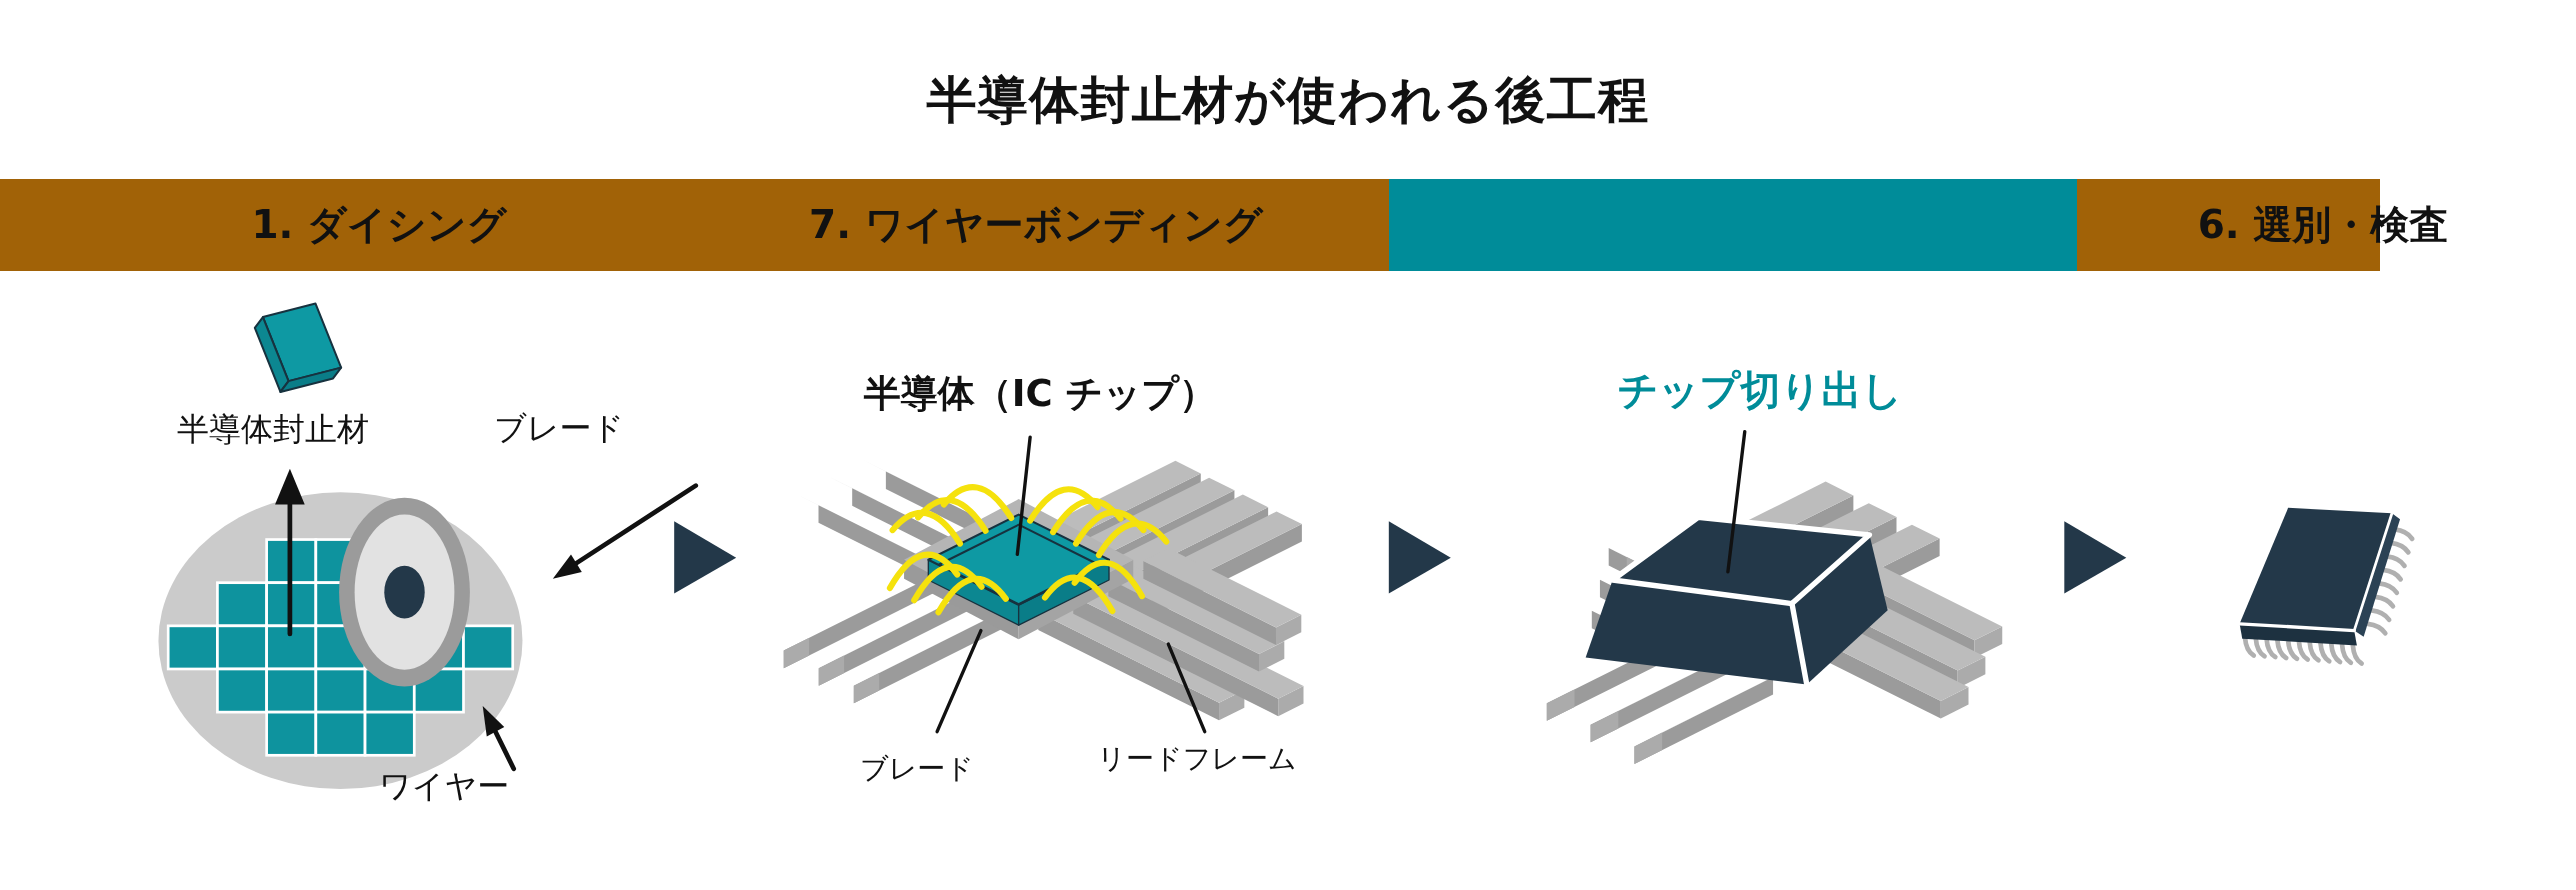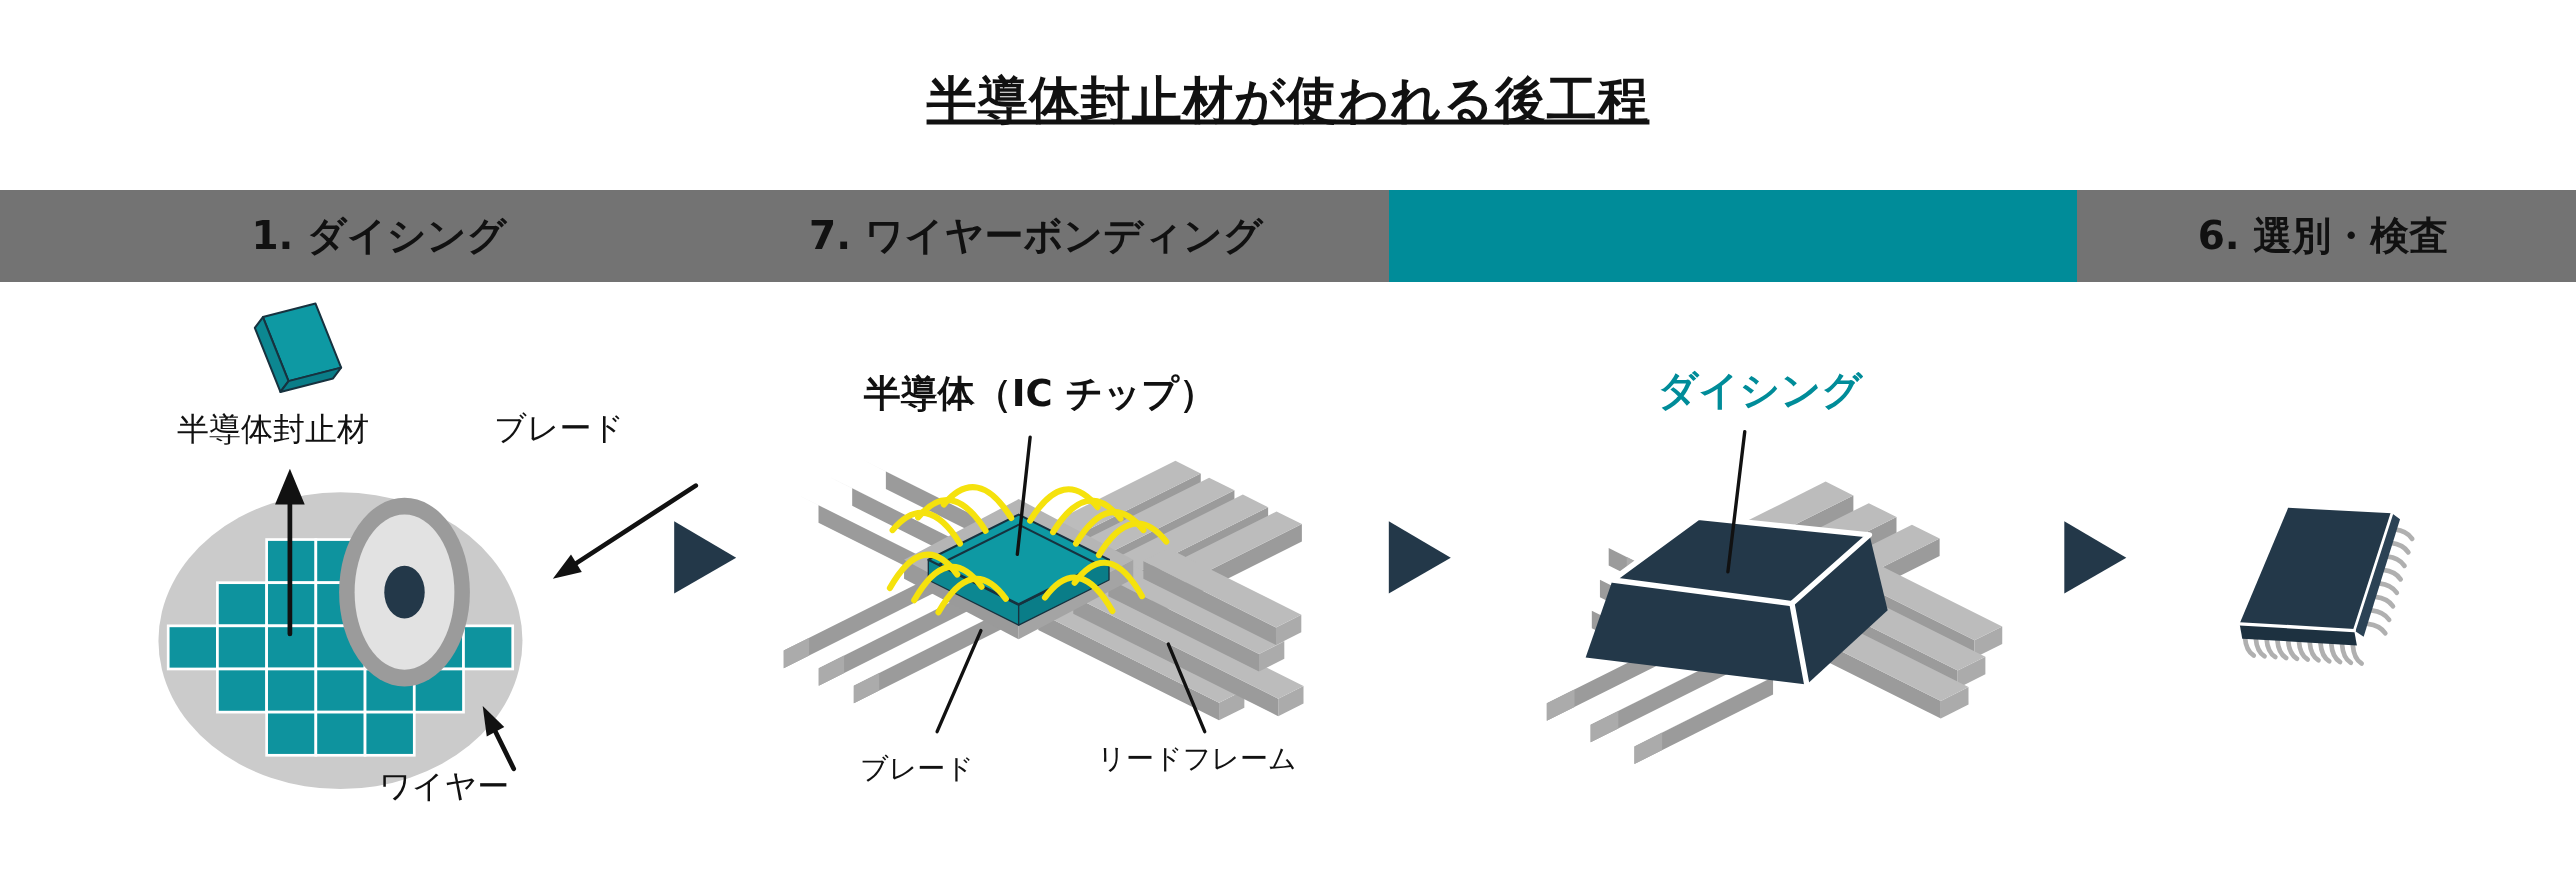--- a/index.html
+++ b/index.html
@@ -1,20 +1,20 @@
 <!DOCTYPE html>
 <html style="font-size:10.8px"><head>
 <meta charset="utf-8">
 <style>
   html,body{margin:0;padding:0;background:#ffffff;}
   .page{position:relative;width:2576px;height:891px;background:#ffffff;overflow:hidden;
         font-family:"DejaVu Sans","Liberation Sans",sans-serif;}
   .title{position:absolute;left:1288px;top:100px;transform:translate(-50%,-50%);
-         font-size:50px;font-weight:700;color:#111;letter-spacing:1.3px;white-space:nowrap;text-decoration:underline;}
-  .stepbar{position:absolute;left:0;top:190px;width:2576px;height:92px;background:#737373;}
+         font-size:50px;font-weight:700;color:#111;letter-spacing:1.3px;white-space:nowrap;}
+  .stepbar{position:absolute;left:0;top:179px;width:2380px;height:92px;background:#a16207;}
   .step-active-bg{position:absolute;left:1389px;top:0;width:688px;height:92px;background:#008c99;}
   .step-label{position:absolute;top:46px;transform:translate(-50%,-50%);
               font-size:39px;font-weight:700;color:#111;white-space:nowrap;}
   .step-label.on-teal{color:#ffffff;}
   .s1{left:379px;} .s2{left:1036px;} .s3{left:1733px;} .s4{left:2323px;}
   .ann{position:absolute;transform:translate(-50%,-50%);color:#111;white-space:nowrap;}
   .ann-1{font-size:32px;}
   .ann-2{font-size:28px;}
   .ann-bold{font-size:37px;font-weight:700;}
   .ann-teal{font-size:40px;font-weight:700;color:#008c99;}
@@ -236,15 +236,15 @@
         <line x1="3548" y1="761" x2="3492" y2="935" stroke="#ffffff" stroke-width="4" stroke-linecap="round"></line>
       </g>
   </svg>
 
   <div class="ann ann-1" style="left:273px;top:430px;">半導体封止材</div>
   <div class="ann ann-1" style="left:559px;top:429px;">ブレード</div>
   <div class="ann ann-1" style="left:444px;top:787px;">ワイヤー</div>
   <div class="ann ann-bold" style="left:1040px;top:394px;">半導体（IC チップ）</div>
   <div class="ann ann-2" style="left:917px;top:769px;">ブレード</div>
   <div class="ann ann-2" style="left:1197px;top:759px;">リードフレーム</div>
-  <div class="ann ann-teal" style="left:1760px;top:390px;">ダイシング</div>
+  <div class="ann ann-teal" style="left:1760px;top:390px;">チップ切り出し</div>
 </div>
 
 
 </body></html>

